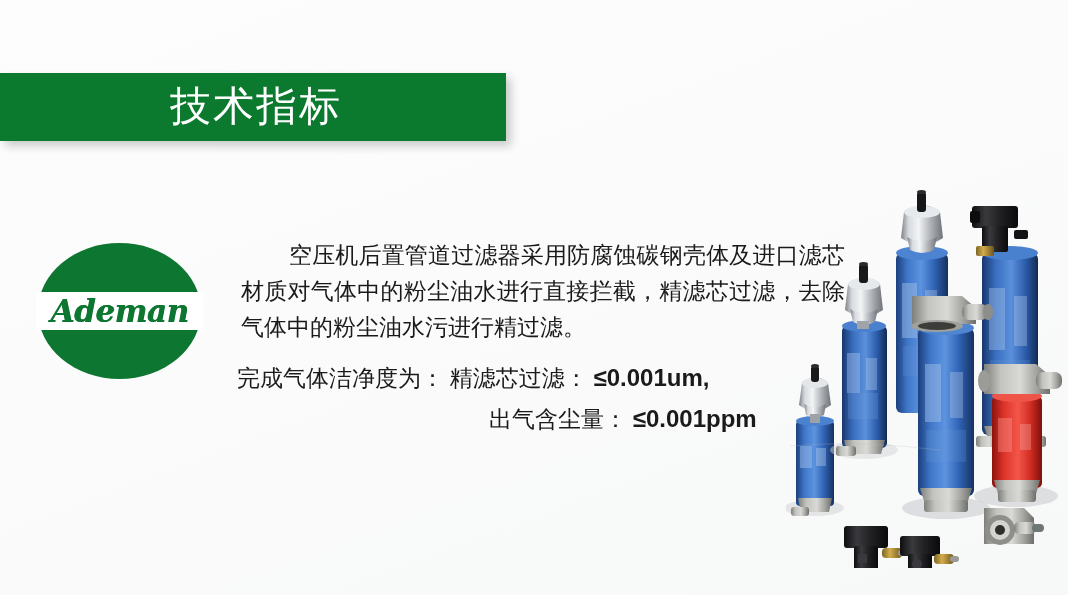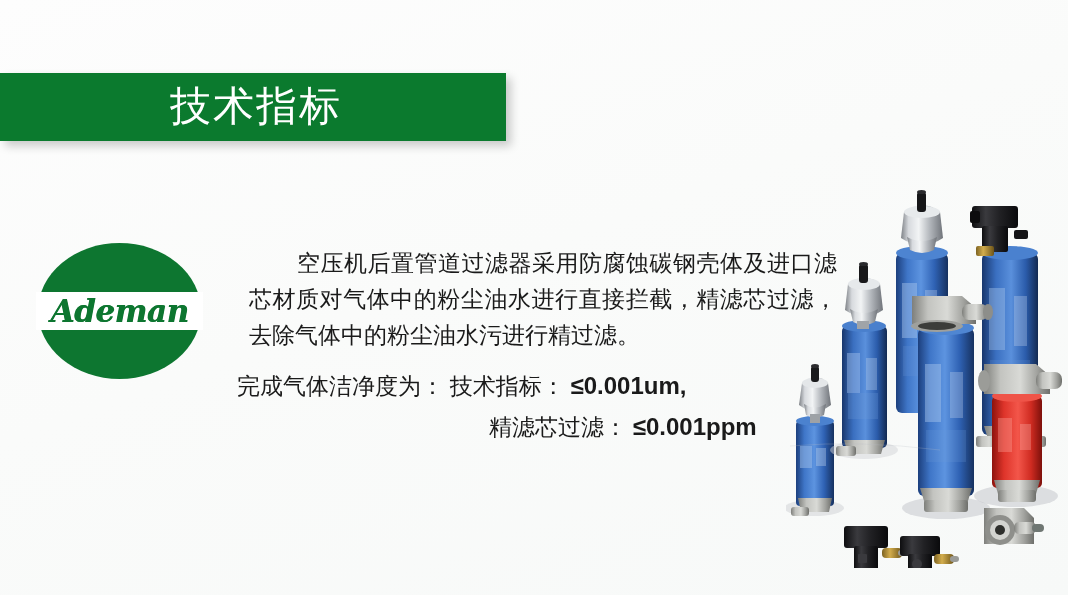--- a/index.html
+++ b/index.html
@@ -90,21 +90,21 @@
     position: absolute;
     left: 237px;
     top: 234px;
     width: 612px;
     color: #1a1a1a;
     font-family: "Liberation Serif", "DejaVu Serif", serif;
     font-size: 23px;
     line-height: 36px;
   }
   #paragraph-intro {
-    margin: 12px;
+    margin: 4px;
     text-align: justify;
     text-indent: 48px;
   }
   #spec-block {
     margin: 12px 0 0 0;
   }
   .spec-line {
     white-space: nowrap;
     line-height: 40px;
   }
@@ -140,25 +140,25 @@
 
   <div id="title-banner">
     <div id="title-text">技术指标</div>
   </div>
 
   <div id="body-copy">
     <p id="paragraph-intro">空压机后置管道过滤器采用防腐蚀碳钢壳体及进口滤芯材质对气体中的粉尘油水进行直接拦截，精滤芯过滤，去除气体中的粉尘油水污进行精过滤。</p>
 
     <div id="spec-block">
       <div class="spec-line">
-        <span>完成气体洁净度为： 技术指标：</span>
+        <span>完成气体洁净度为： 精滤芯过滤：</span>
         <span class="spec-value">≤0.001um,</span>
       </div>
       <div class="spec-line indented">
-        <span>精滤芯过滤：</span>
+        <span>出气含尘量：</span>
         <span class="spec-value">≤0.001ppm</span>
       </div>
     </div>
   </div>
 
   <div id="product-photo">
     <svg viewBox="0 0 282 390" xmlns="http://www.w3.org/2000/svg">
       <defs>
         <linearGradient id="blueBody" x1="0" y1="0" x2="1" y2="0">
           <stop offset="0%" stop-color="#1c3f7d"></stop>

